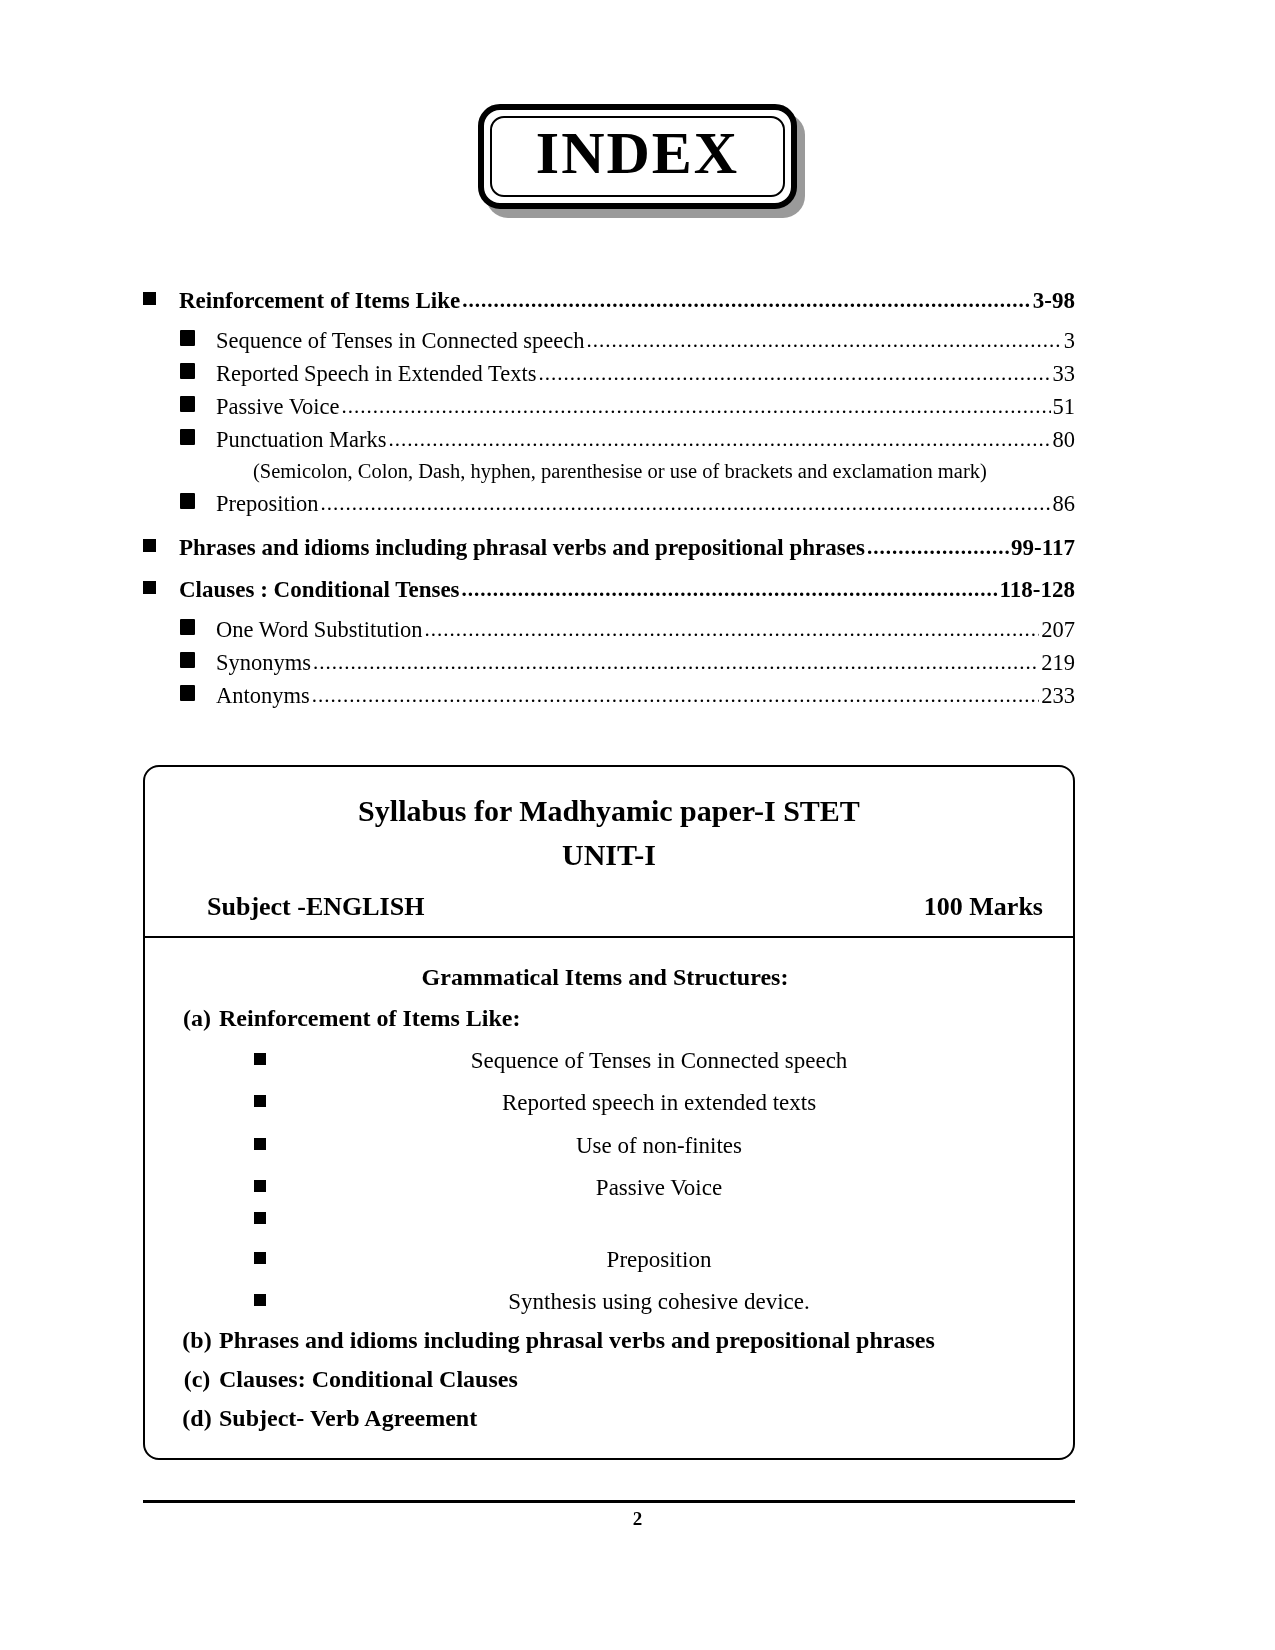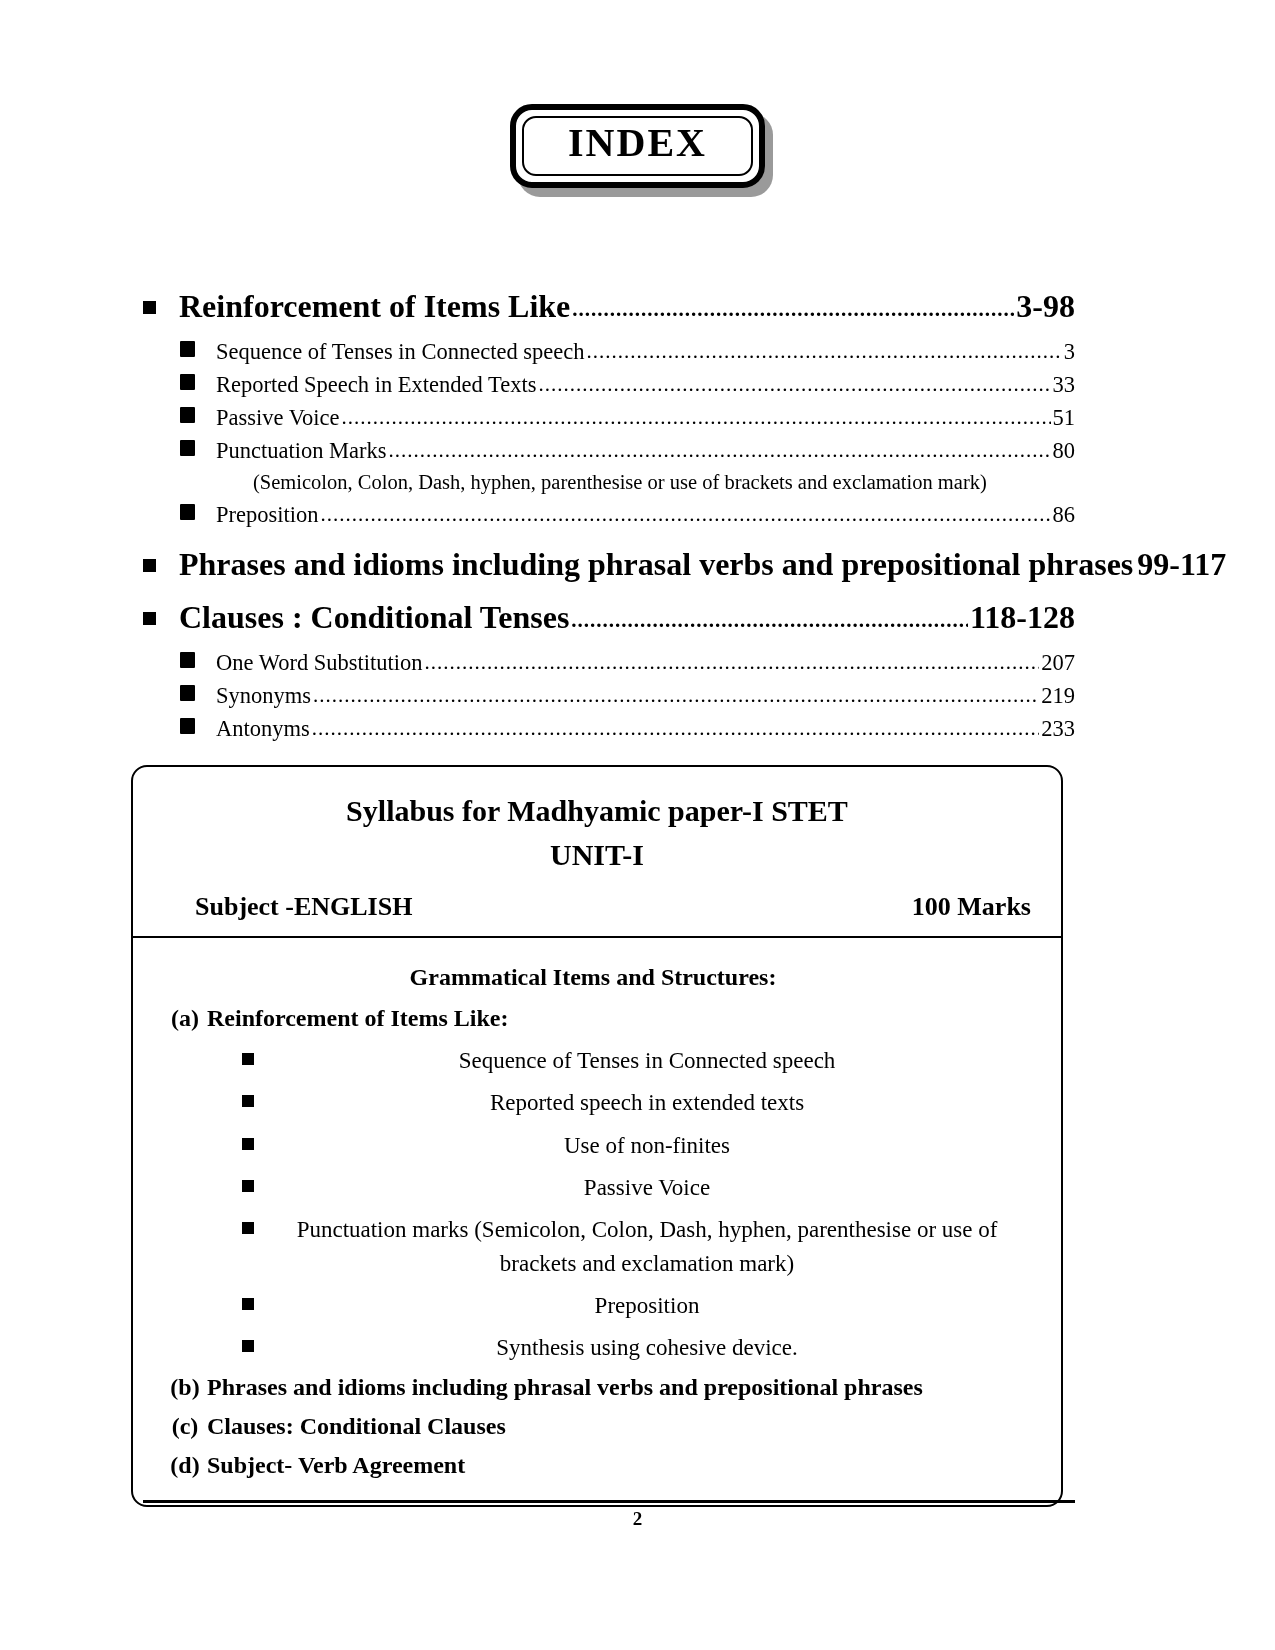--- a/index.html
+++ b/index.html
@@ -54,42 +54,42 @@
     padding: 6px;
     background: #fff;
   }
   .title-inner {
     border: 2px solid #000;
     border-radius: 14px;
     padding: 4px 44px 10px 44px;
     background: #fff;
   }
   .title-text {
-    font-size: 40px;
+    font-size: 60px;
     font-weight: bold;
     letter-spacing: 2px;
     line-height: 1.05;
     font-family: "Liberation Serif", serif;
   }
 
   
   .toc {
     position: absolute;
     top: 288px;
     left: 143px;
     width: 932px;
   }
   .toc-row {
     display: flex;
     align-items: baseline;
     width: 100%;
   }
   .lvl1 {
     font-weight: bold;
-    font-size: 32px;
+    font-size: 23px;
     margin-bottom: 14px;
   }
   .lvl1 .bullet {
     width: 36px;
     flex: 0 0 36px;
     font-size: 15px;
     line-height: 1;
     position: relative;
     top: -3px;
   }
@@ -136,21 +136,21 @@
   .pg { white-space: nowrap; }
   .sub-note {
     font-size: 20.5px;
     margin: 0 0 8px 110px;
   }
 
   
   .syll-box {
     position: absolute;
     top: 765px;
-    left: 131px;
+    left: 143px;
     width: 932px;
     border: 2px solid #000;
     border-radius: 16px;
     box-sizing: border-box;
   }
   .syll-head {
     padding: 22px 26px 14px 26px;
     border-bottom: 2px solid #000;
   }
   .syll-title {
@@ -366,21 +366,20 @@
         <li>
           <span class="bl"><span class="sq"></span></span>
           <span class="txt">Use of non-finites</span>
         </li>
         <li>
           <span class="bl"><span class="sq"></span></span>
           <span class="txt">Passive Voice</span>
         </li>
         <li>
           <span class="bl"><span class="sq"></span></span>
-          <span class="txt">Punctuation marks (Semicolon, Colon, Dash, hyphen, parenthesise or use of brackets and exclamation mark)</span>
         </li>
         <li>
           <span class="bl"><span class="sq"></span></span>
           <span class="txt">Preposition</span>
         </li>
         <li>
           <span class="bl"><span class="sq"></span></span>
           <span class="txt">Synthesis using cohesive device.</span>
         </li>
       </ul>

